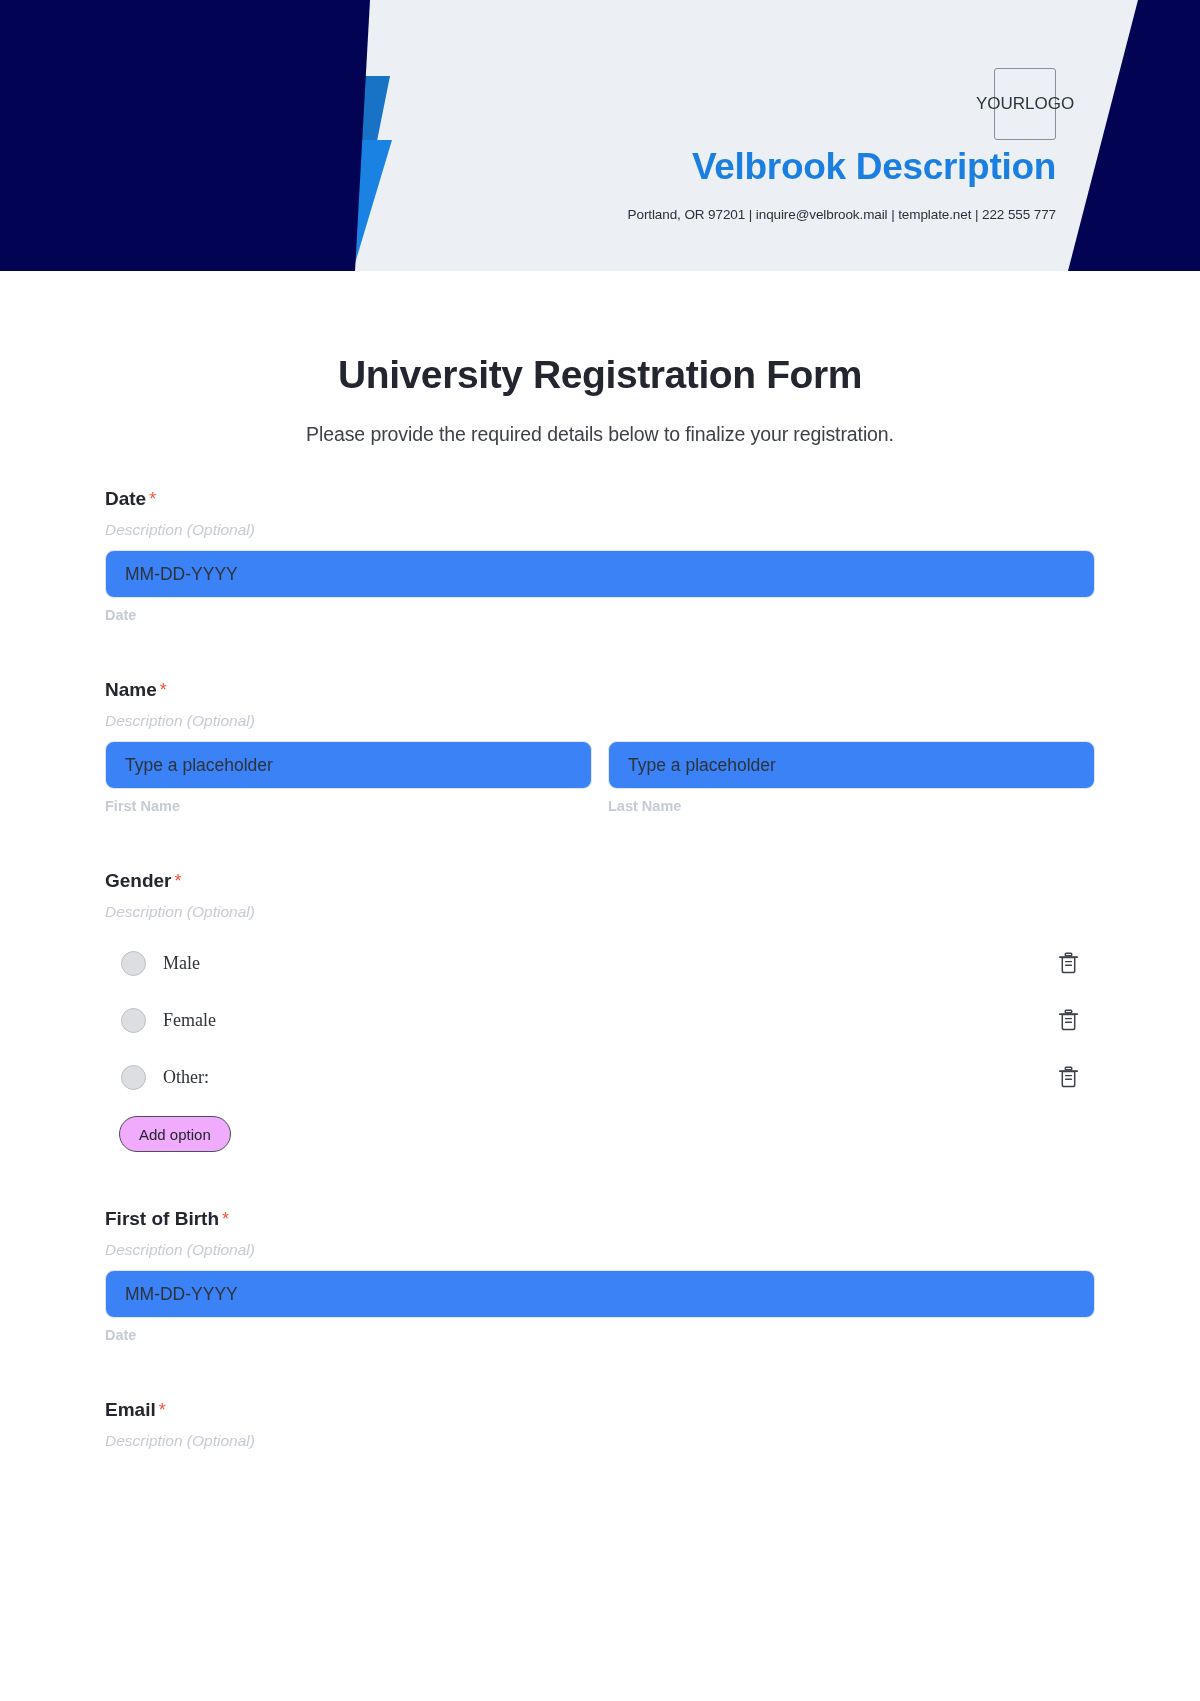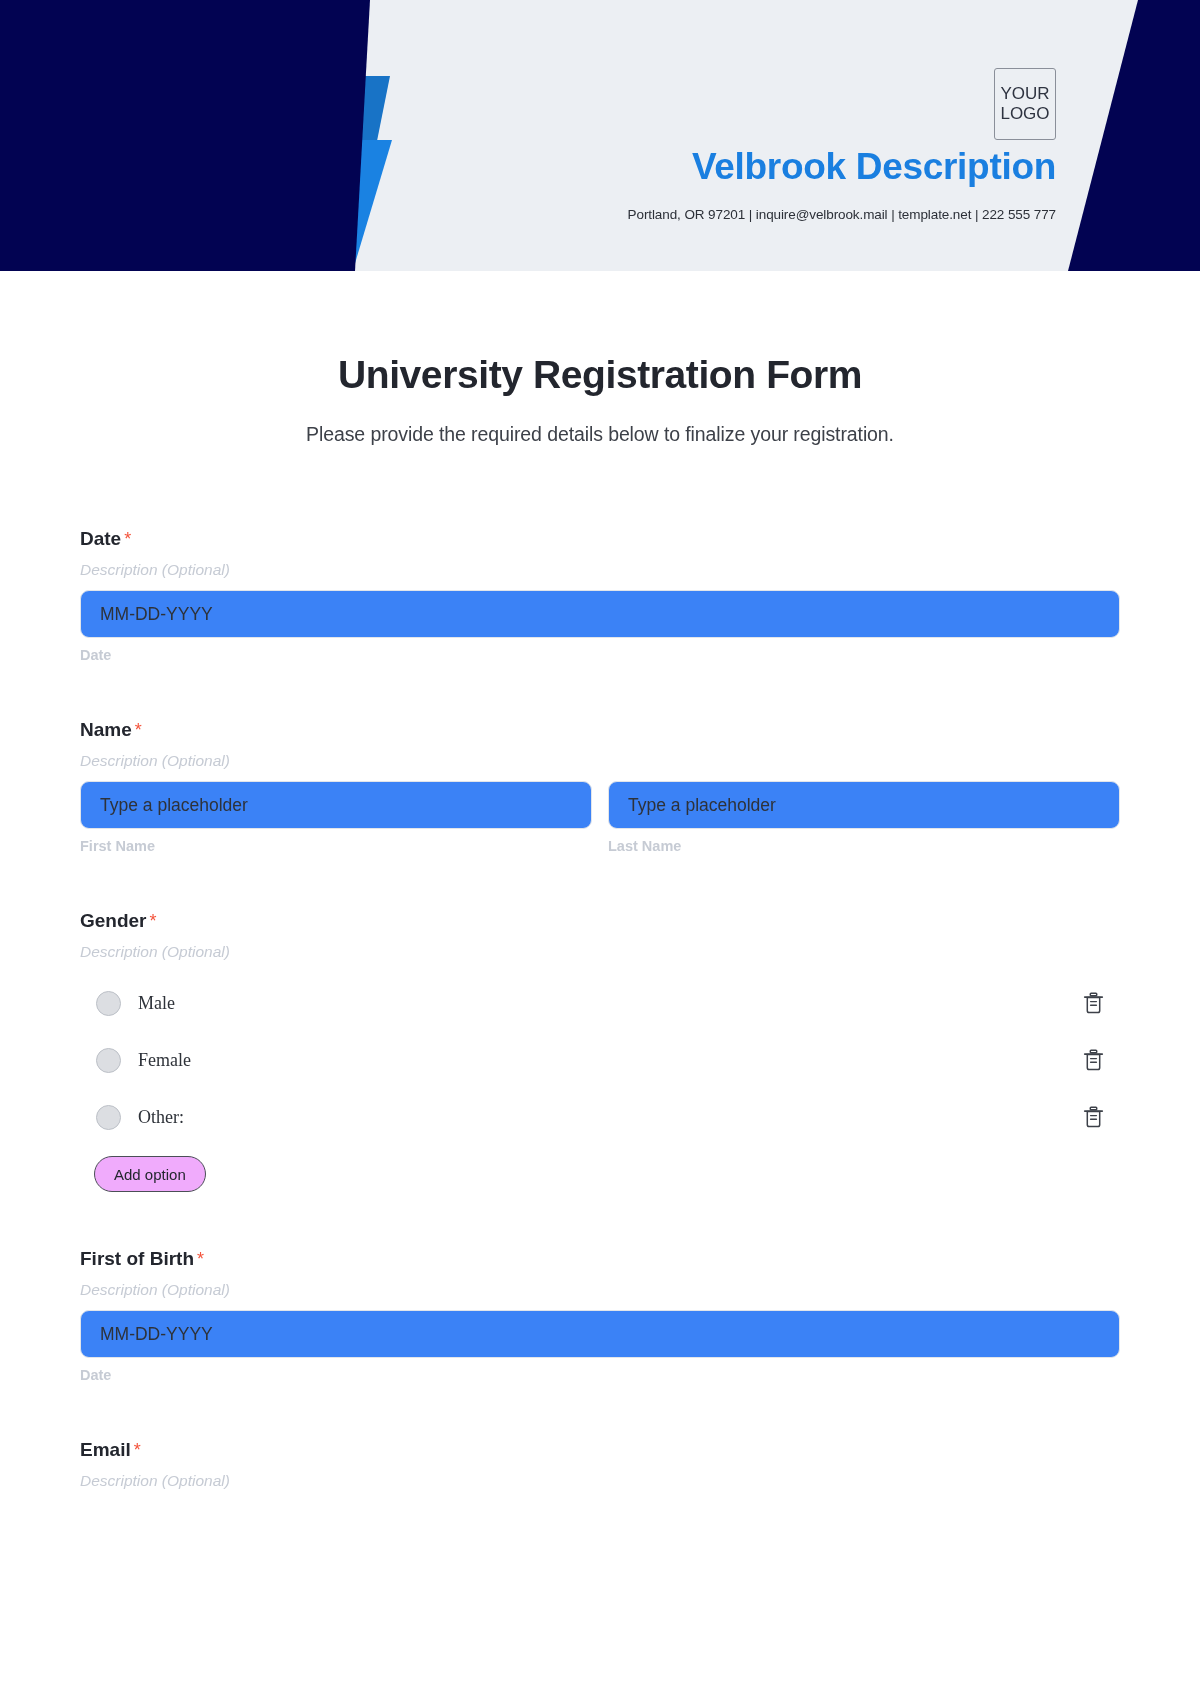--- a/index.html
+++ b/index.html
@@ -66,21 +66,20 @@
   }
 
   .logo-box {
     position: absolute;
     right: 144px; top: 68px;
     width: 62px; height: 72px;
     border: 1.4px solid #8a8f99;
     border-radius: 3px;
     background: #eceff3;
     display: flex;
-    flex-direction: column;
     align-items: center;
     justify-content: center;
     line-height: 1.18;
   }
   .logo-box span {
     font-size: 17px;
     font-weight: 400;
     color: #2e3340;
     letter-spacing: 0px;
   }
@@ -101,40 +100,40 @@
     text-align: right;
     font-size: 13.5px;
     color: #2c3038;
     letter-spacing: -0.1px;
   }
 
   
   .page {
     position: relative;
     width: 1200px;
-    padding: 0 80px;
+    padding: 0 105px;
   }
   .form-title {
     margin-top: 82px;
     text-align: center;
     font-size: 39px;
     font-weight: bold;
     color: #23262e;
     letter-spacing: -0.4px;
   }
   .form-subtitle {
     margin-top: 26px;
     text-align: center;
     font-size: 19.5px;
     color: #3d4149;
     letter-spacing: -0.1px;
   }
 
   .field-block { margin-top: 56px; }
-  .field-block.first { margin-top: 82px; }
+  .field-block.first { margin-top: 42px; }
 
   .field-label {
     font-size: 19px;
     font-weight: bold;
     color: #23262e;
   }
   .req-star {
     color: #f4543c;
     font-size: 18px;
     font-weight: normal;

